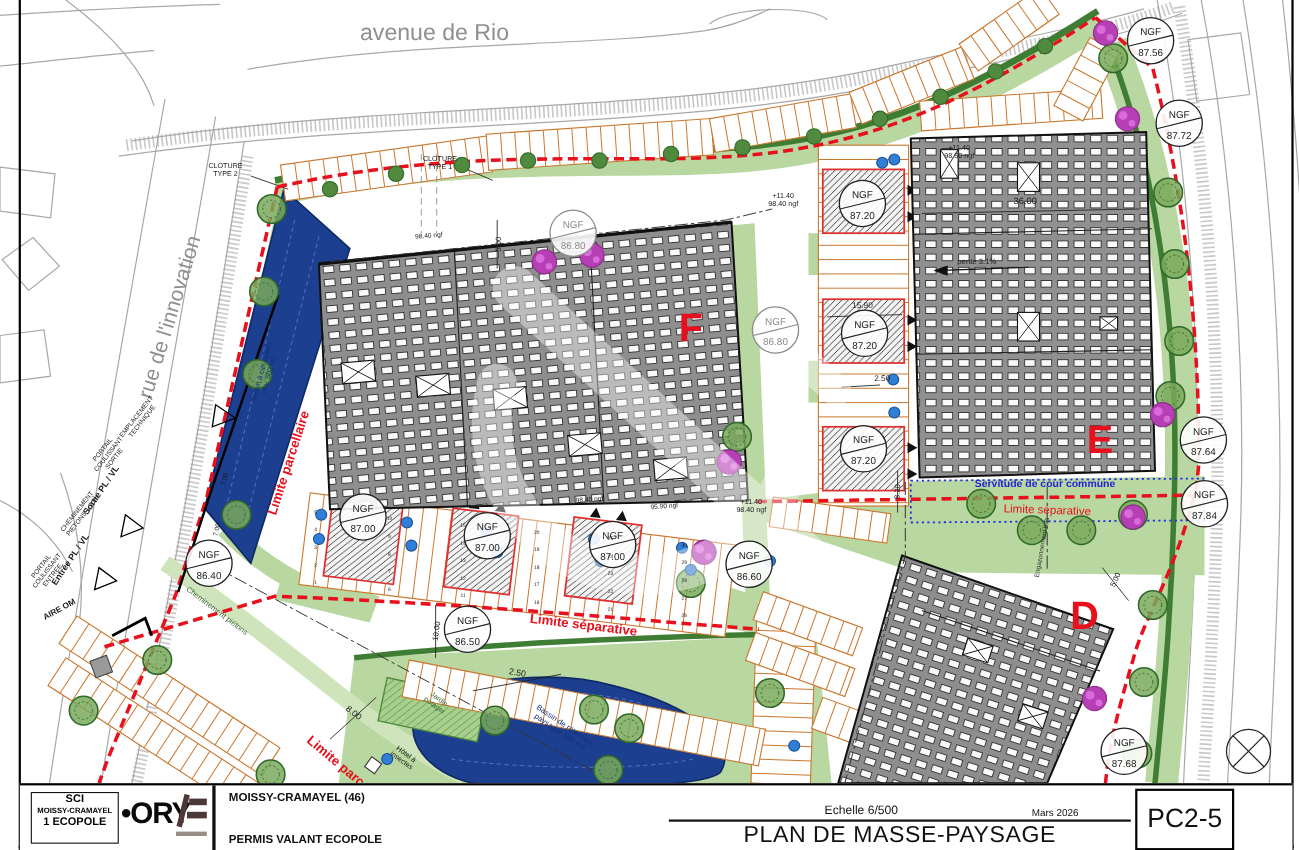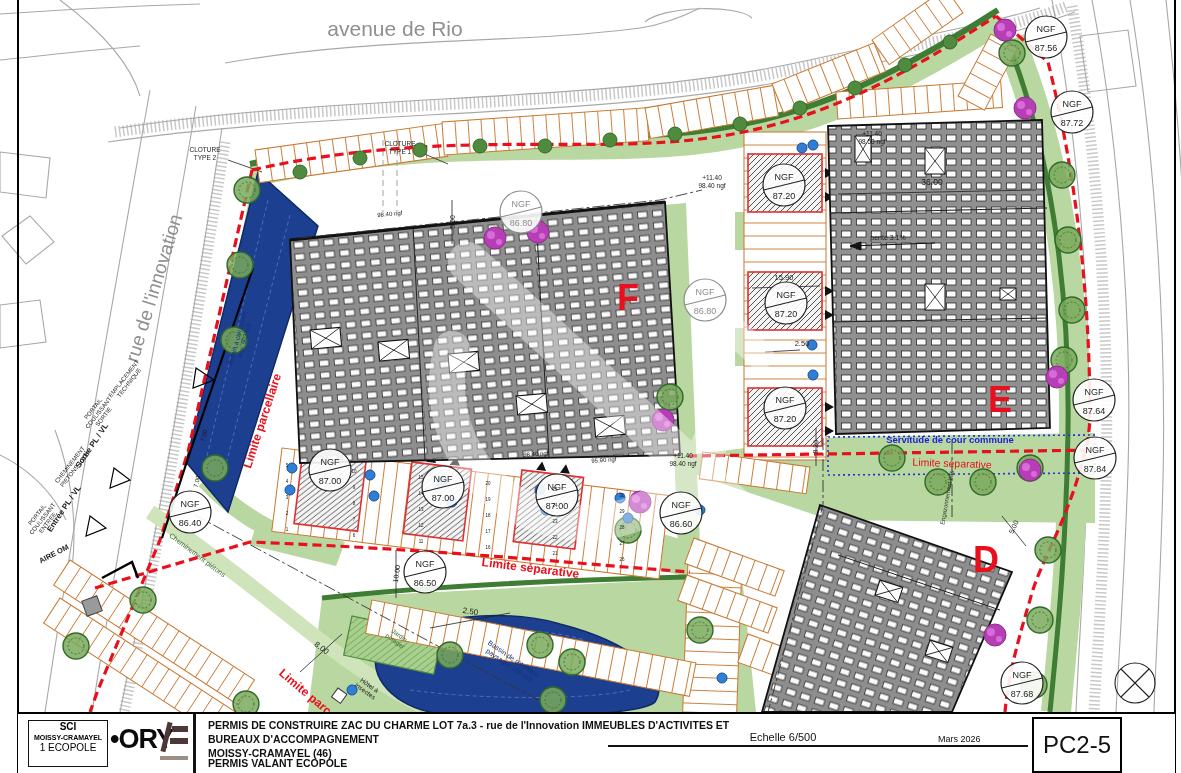--- a/index.html
+++ b/index.html
@@ -5,21 +5,21 @@
   html,body{margin:0;padding:0;background:#ddd;}
   .sheet{position:relative;width:1181px;height:773px;background:#fff;overflow:hidden;
          font-family:"Liberation Sans",sans-serif;}
   .sheet svg text{font-family:"Liberation Sans",sans-serif;}
   .frame{position:absolute;background:#000;}
   .tb{position:absolute;left:18px;top:712px;width:1157px;height:59px;background:#fff;border-top:2px solid #000;}
   .client-box{position:absolute;left:10px;top:6px;width:78px;height:45px;border:1.5px solid #111;
               display:flex;flex-direction:column;align-items:center;line-height:1.25;}
   .client-box .l1{font-size:10px;font-weight:bold;}
   .client-box .l2{font-size:7px;font-weight:bold;}
-  .client-box .l3{font-size:10px;font-weight:normal;}
+  .client-box .l3{font-size:10px;font-weight:bold;}
   .ory{position:absolute;left:92px;top:10px;font-size:27px;font-weight:800;letter-spacing:-1px;color:#0a0a0a;}
   .hflogo{position:absolute;left:136px;top:6px;width:40px;height:46px;}
   .hflogo .b1{position:absolute;left:10px;top:2px;width:5px;height:30px;background:#4d3838;transform:rotate(14deg);}
   .hflogo .b2{position:absolute;left:18px;top:6px;width:16px;height:6px;background:#4d3838;}
   .hflogo .b3{position:absolute;left:16px;top:18px;width:18px;height:6px;background:#4d3838;}
   .hflogo .b4{position:absolute;left:6px;top:36px;width:28px;height:4px;background:#9a8f86;}
   .tbdiv{position:absolute;left:175px;top:0;width:3px;height:100%;background:#111;}
   .proj{position:absolute;left:190px;top:4px;width:560px;font-size:10.5px;font-weight:bold;color:#111;line-height:1.35;}
   .proj .pl3{position:absolute;top:38px;left:0;}
   .scale{position:absolute;left:600px;top:17px;width:330px;text-align:center;font-size:11px;color:#111;}
@@ -686,23 +686,23 @@
   </div>
   <div class="ory">•ORY</div>
   <div class="hflogo">
     <div class="b1"></div>
         <div class="b2"></div>
         <div class="b3"></div>
         <div class="b4"></div>
   </div>
   <div class="tbdiv"></div>
   <div class="proj">
-    <div>PERMIS DE CONSTRUIRE ZAC DU CHARME LOT 7a.3 - rue de l'Innovation IMMEUBLES D'ACTIVITES ET BUREAUX D'ACCOMPAGNEMENT</div>
     <div>MOISSY-CRAMAYEL (46)</div>
     <div class="pl3">PERMIS VALANT ECOPOLE</div>
   </div>
   <div class="scale">Echelle 6/500</div>
   <div class="date">Mars 2026</div>
   <div class="hrule"></div>
+  <div class="big-title">PLAN DE MASSE-PAYSAGE</div>
   <div class="pcbox">PC2-5</div>
 </div>
 
 </div>
 
 </body></html>

